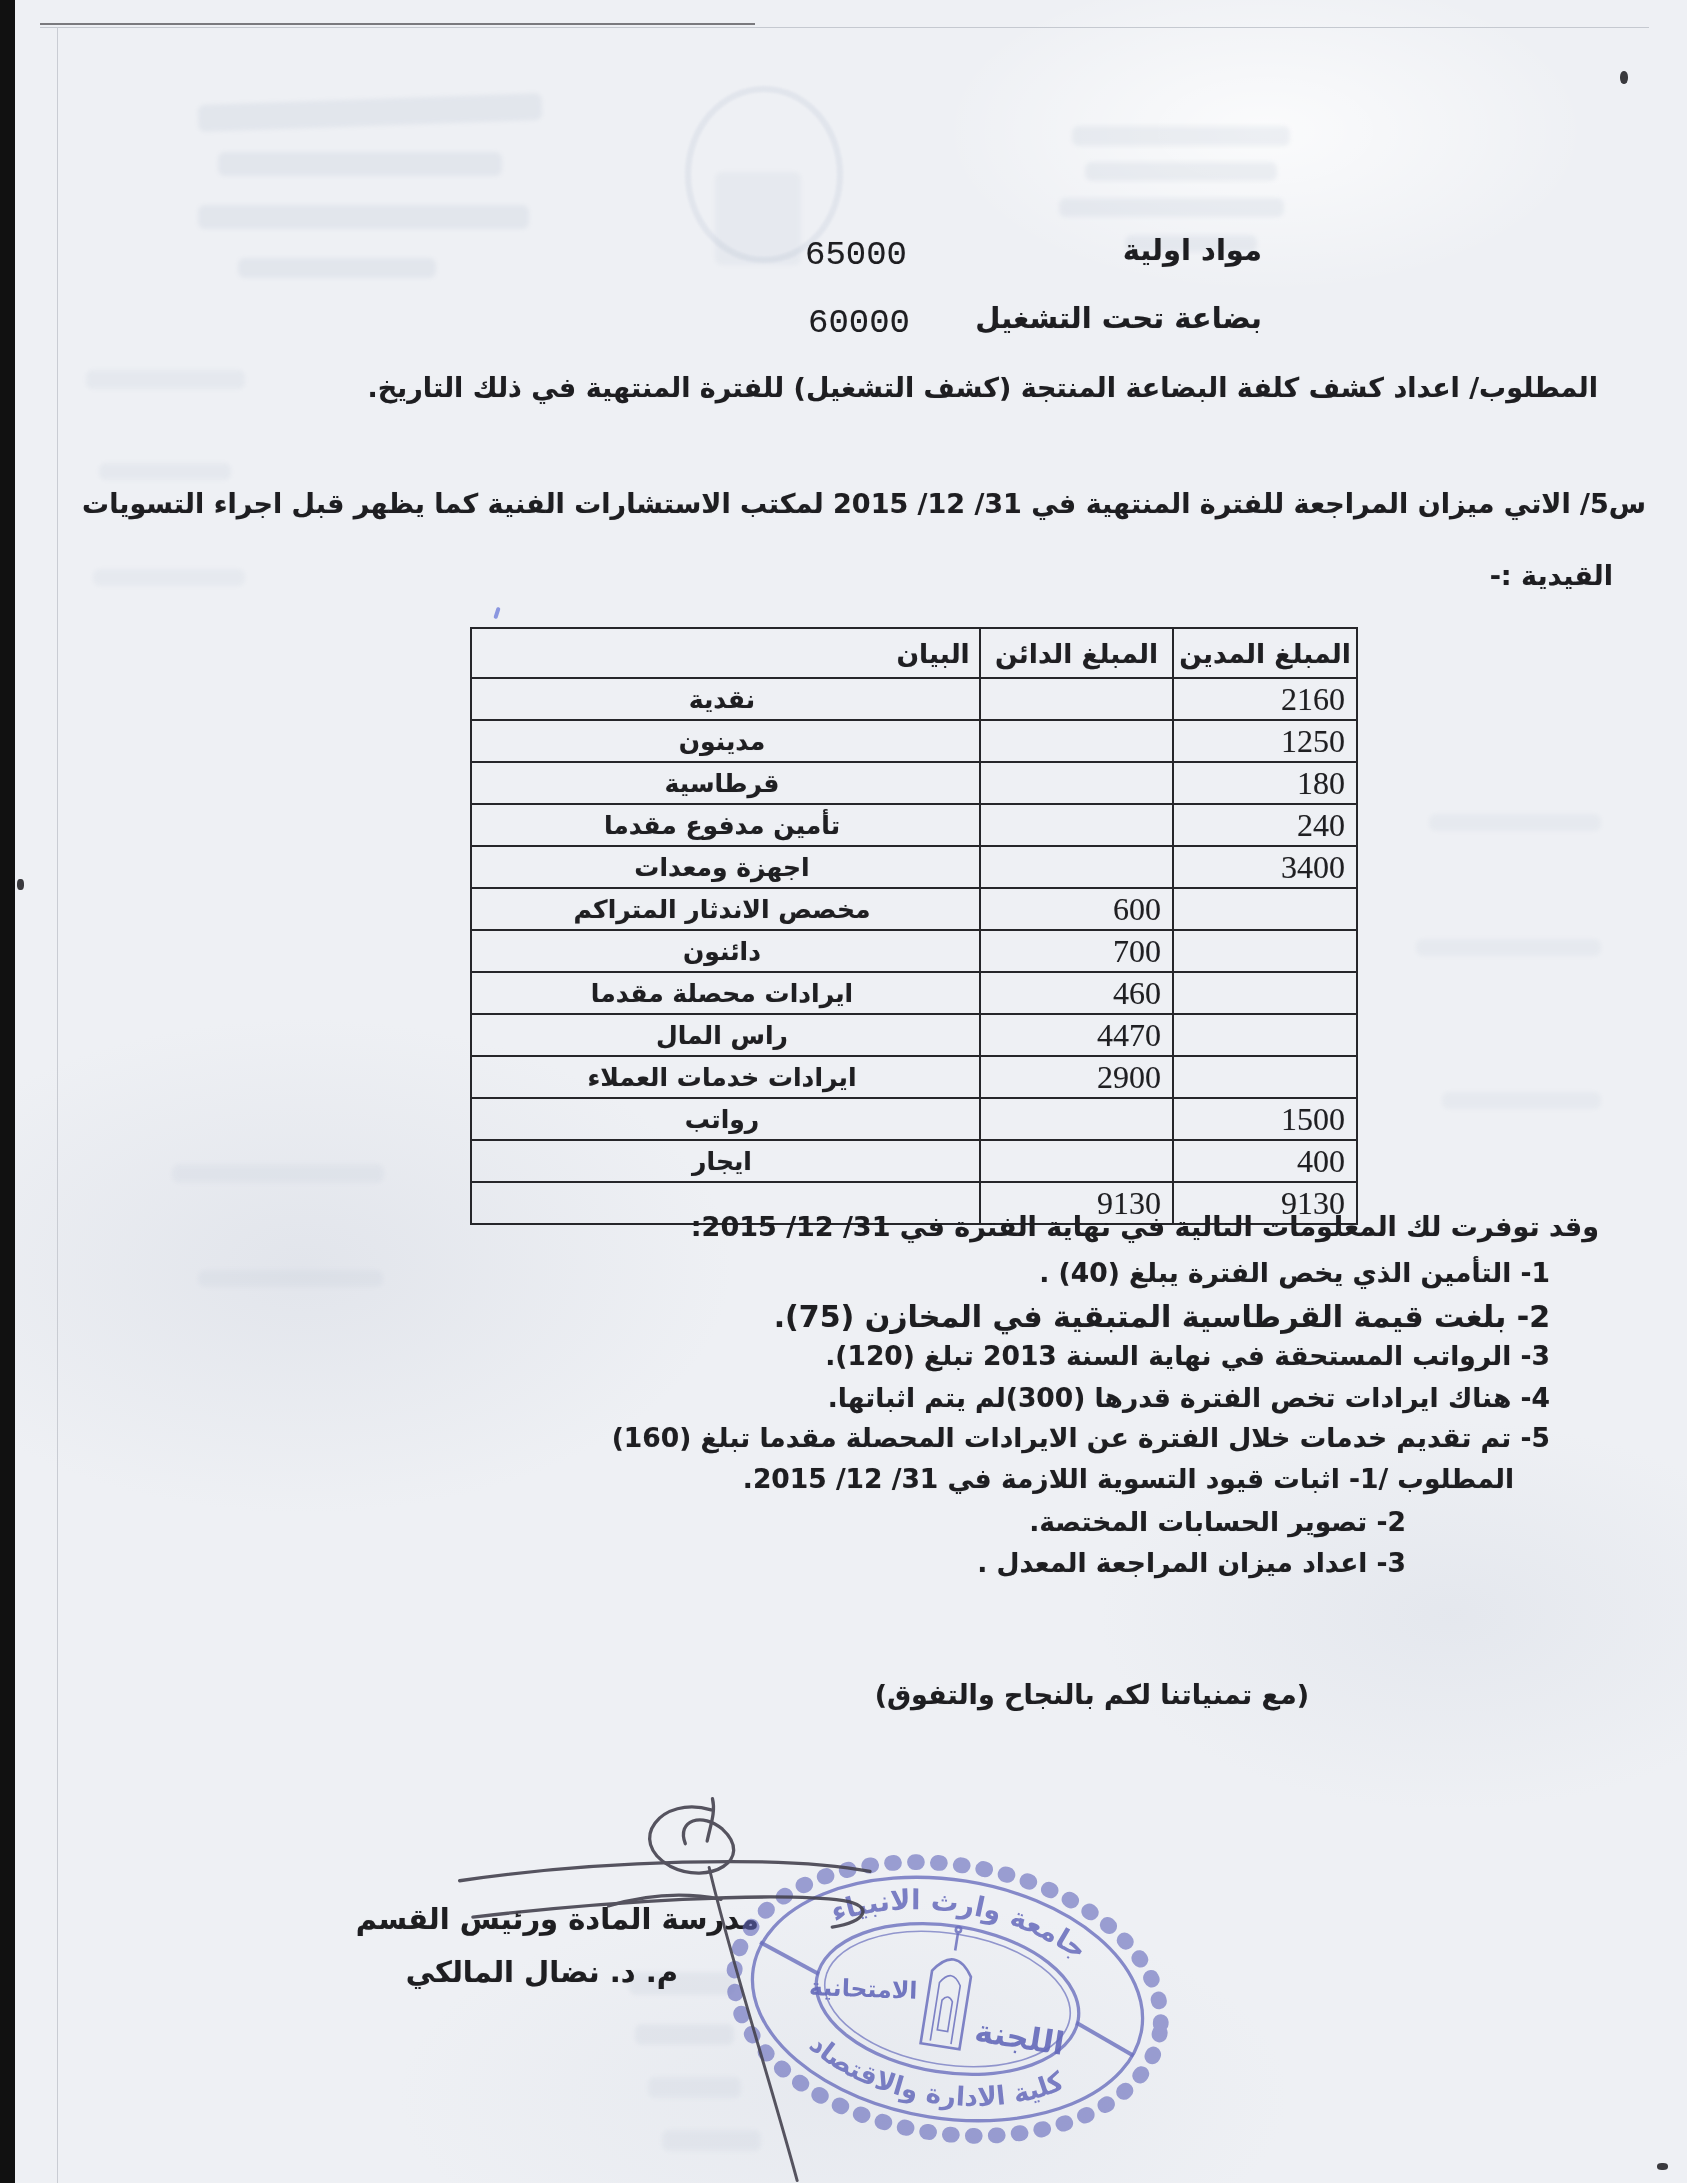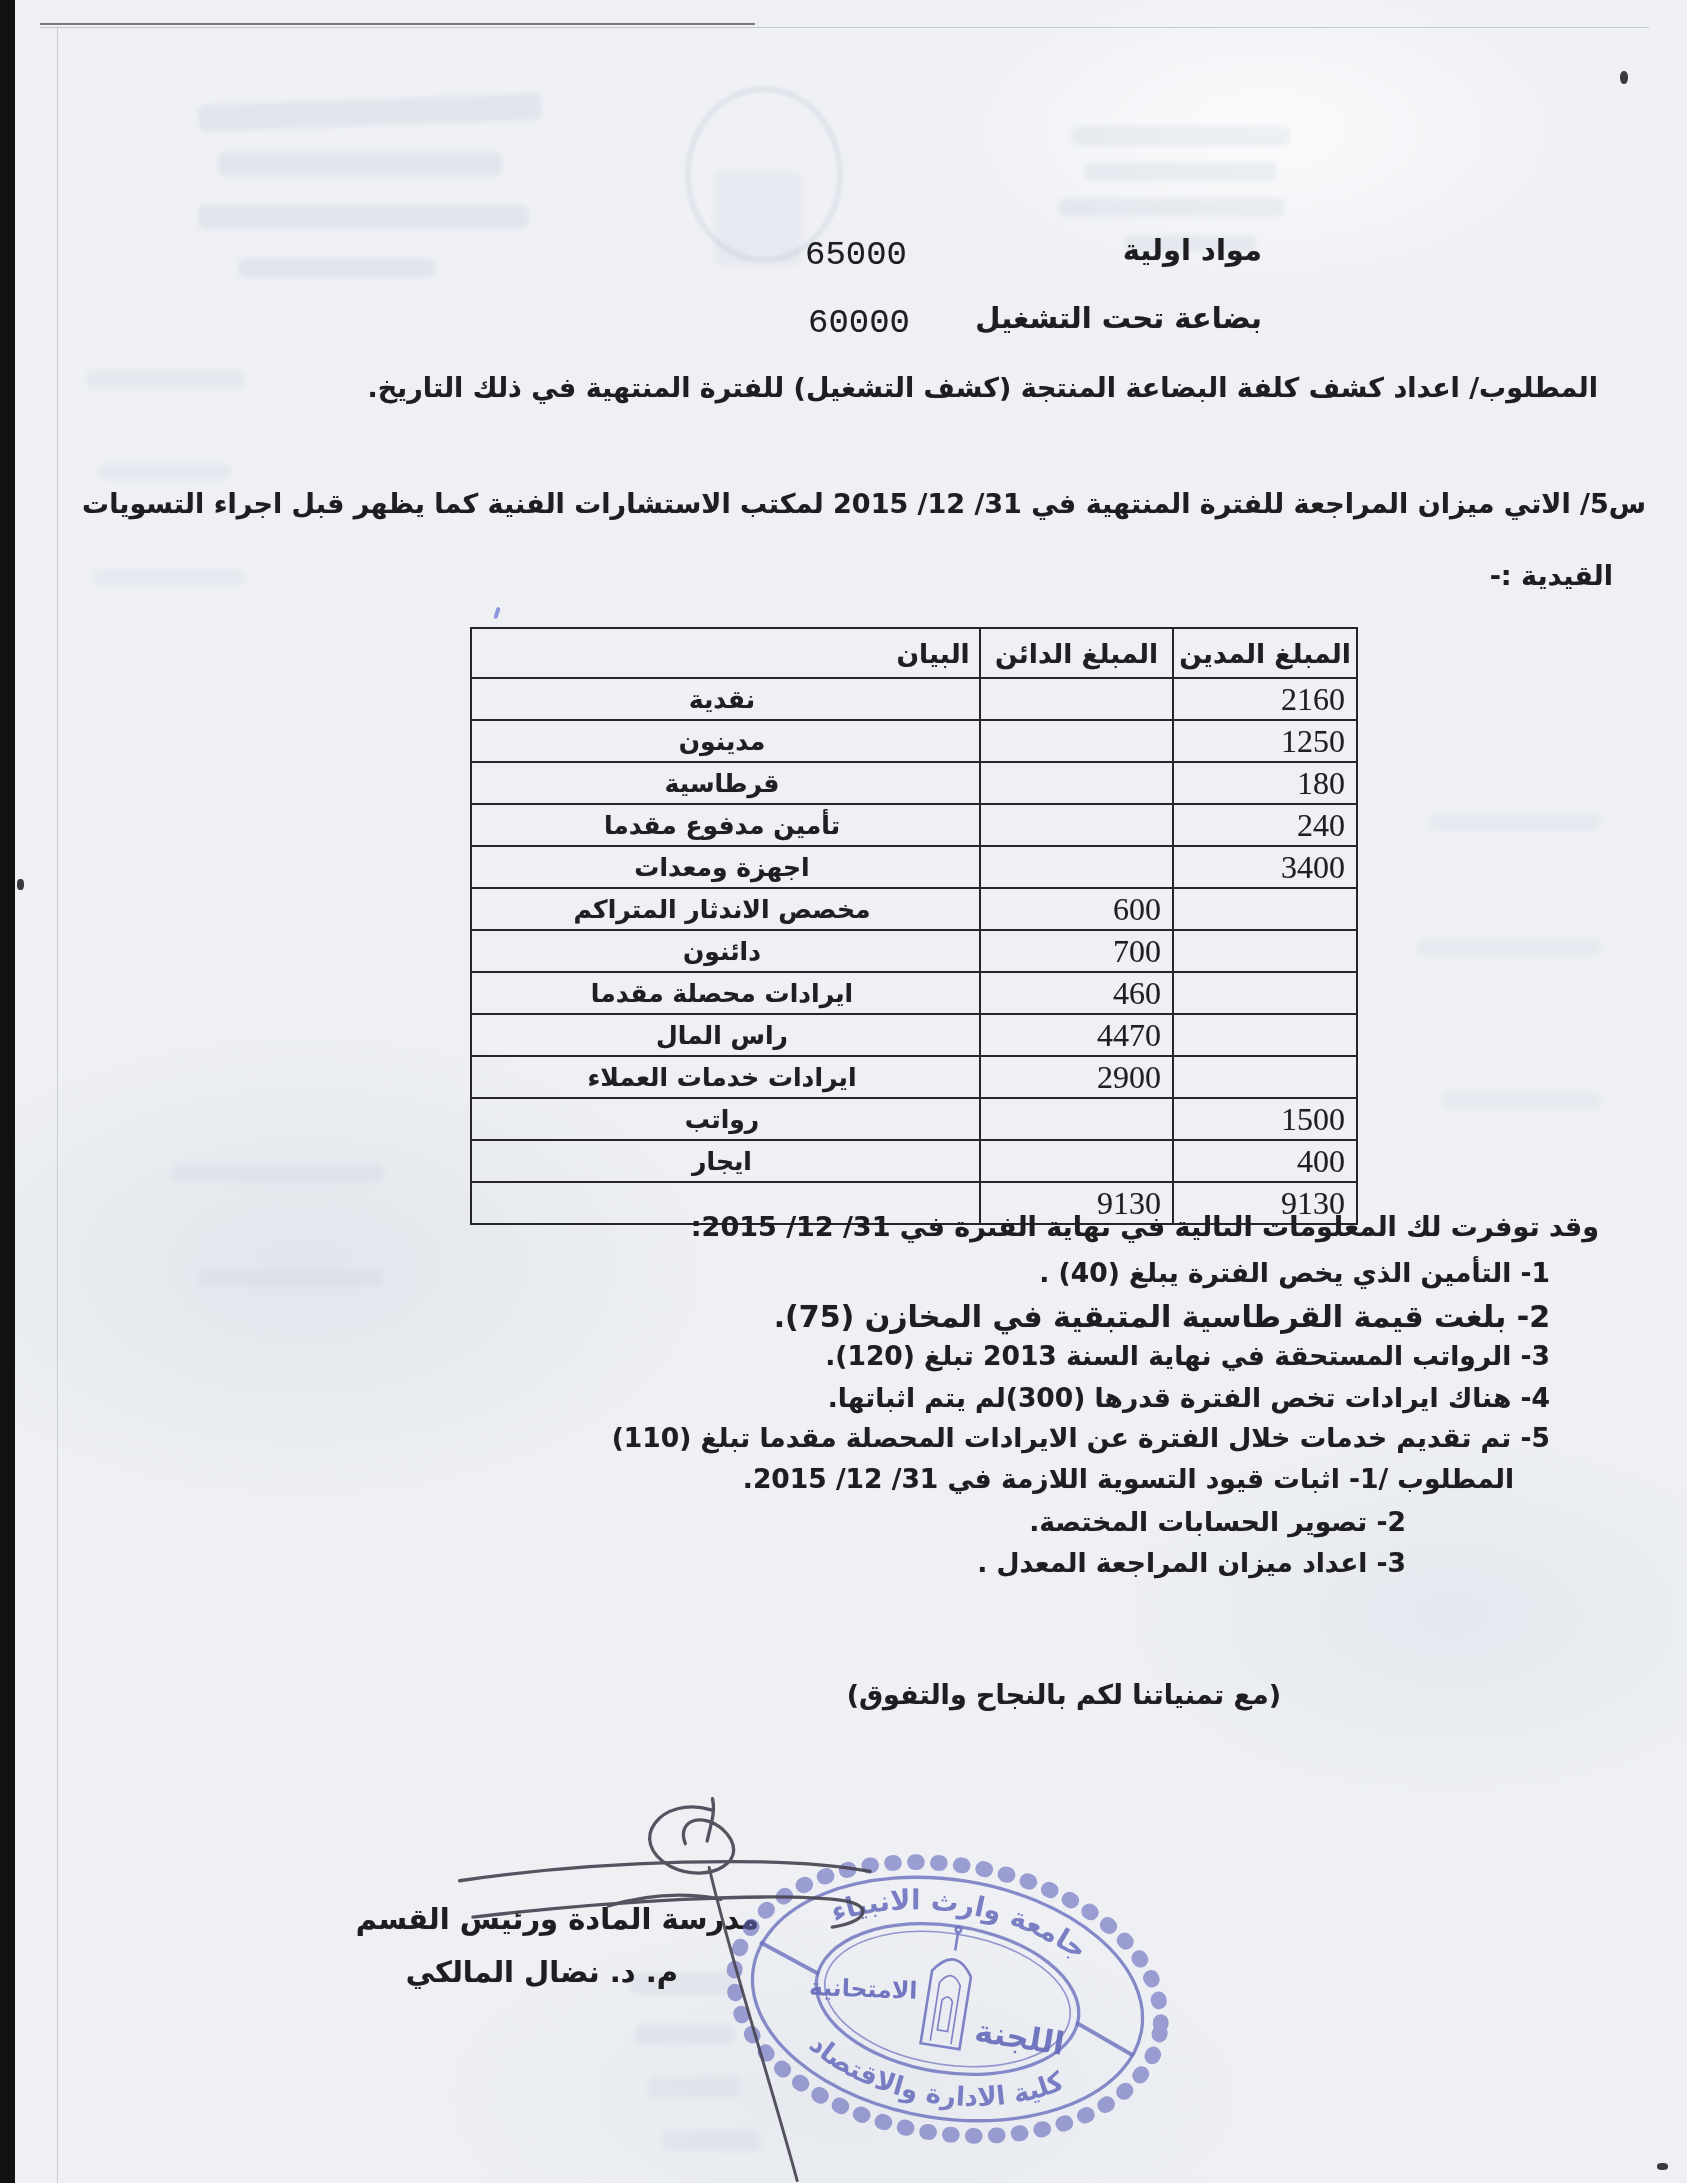--- a/index.html
+++ b/index.html
@@ -165,27 +165,27 @@
           <td class="st"></td>
         </tr>
   </tbody>
     </table>
 
   <div class="ar" style="right:88px;top:1211px;font-size:27px;">وقد توفرت لك المعلومات التالية في نهاية الفترة في 31/ 12/ 2015:</div>
   <div class="ar" style="right:137px;top:1257px;font-size:26.5px;">1- التأمين الذي يخص الفترة  يبلغ (40) .</div>
   <div class="ar" style="right:137px;top:1299px;font-size:30px;">2- بلغت  قيمة  القرطاسية المتبقية في المخازن (75).</div>
   <div class="ar" style="right:137px;top:1340px;font-size:26.5px;">3- الرواتب المستحقة في نهاية السنة  2013  تبلغ (120).</div>
   <div class="ar" style="right:137px;top:1382px;font-size:26.5px;">4- هناك ايرادات تخص الفترة قدرها (300)لم يتم اثباتها.</div>
-  <div class="ar" style="right:137px;top:1422px;font-size:26.5px;">5- تم تقديم خدمات خلال الفترة عن الايرادات المحصلة مقدما تبلغ (110)</div>
+  <div class="ar" style="right:137px;top:1422px;font-size:26.5px;">5- تم تقديم خدمات خلال الفترة عن الايرادات المحصلة مقدما تبلغ (160)</div>
 
   <div class="ar" style="right:173px;top:1463px;font-size:26.5px;">المطلوب /1-  اثبات قيود التسوية اللازمة في 31/ 12/ 2015.</div>
   <div class="ar" style="right:281px;top:1506px;font-size:26.5px;">2-  تصوير الحسابات المختصة.</div>
   <div class="ar" style="right:281px;top:1547px;font-size:26.5px;">3-  اعداد ميزان المراجعة المعدل .</div>
 
-  <div class="ar" style="right:406px;top:1679px;font-size:27px;">(مع تمنياتنا لكم بالنجاح والتفوق)</div>
+  <div class="ar" style="right:378px;top:1679px;font-size:27px;">(مع تمنياتنا لكم بالنجاح والتفوق)</div>
 
   <svg class="sig-svg" viewBox="0 0 760 610">
     <g fill="none" stroke="#45434f" stroke-width="5" stroke-linecap="round" opacity="0.9">
       <path d="M 455 45 C 380 22 325 92 393 130 C 452 160 522 120 472 74 C 442 48 402 60 416 96"></path>
       <path d="M 457 28 C 462 48 454 68 449 92"></path>
       <path d="M 75 152 C 280 122 560 112 695 138"></path>
       <path d="M 95 207 C 300 183 550 168 655 182 C 702 190 690 214 638 222"></path>
       <path d="M 300 190 C 360 172 420 170 470 180"></path>
       <path d="M 452 132 C 482 262 540 440 585 605" stroke-width="4.5"></path>
     </g>

